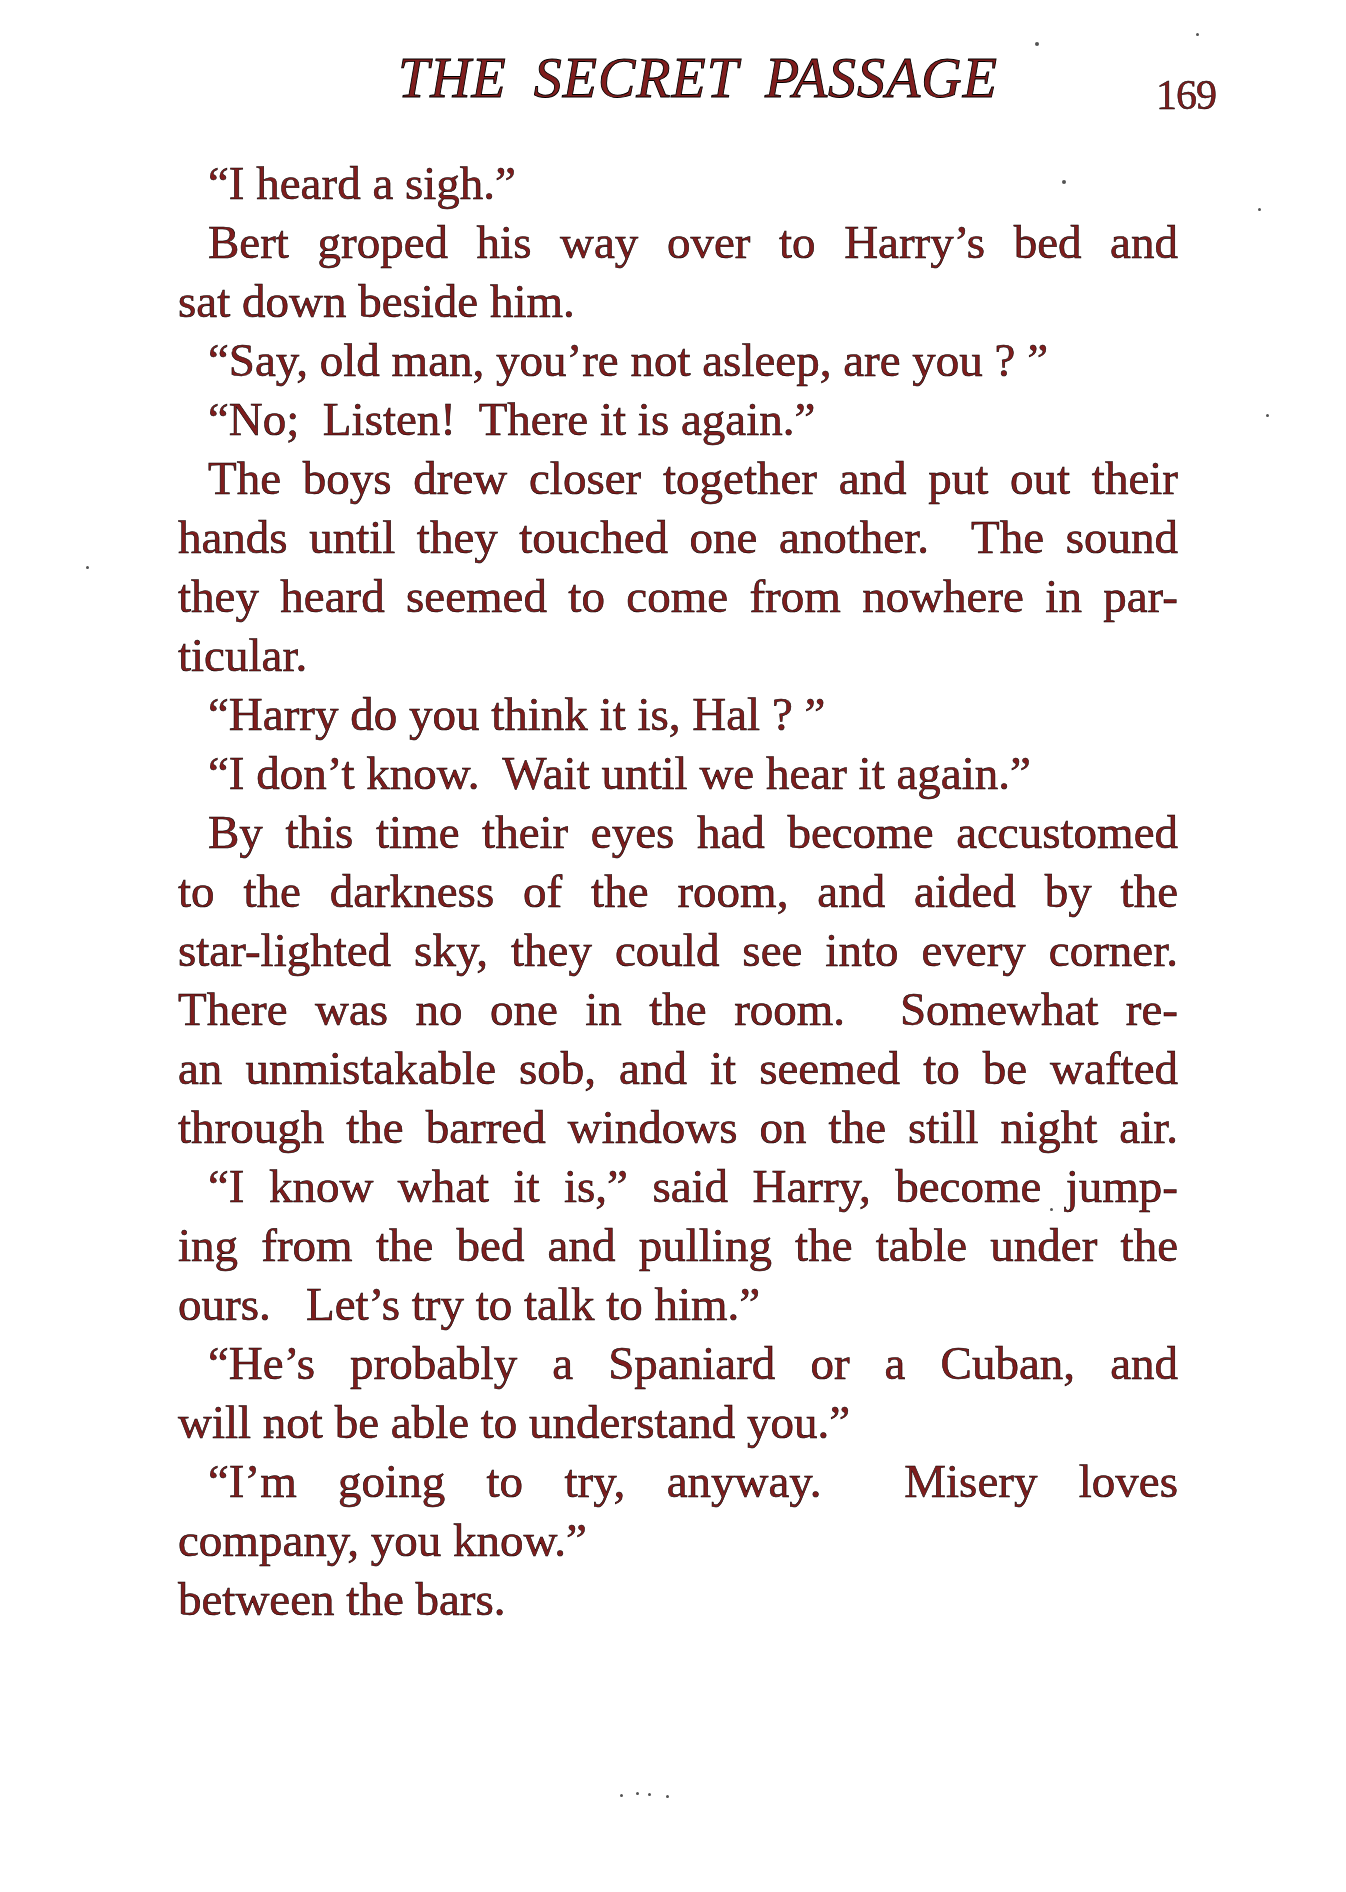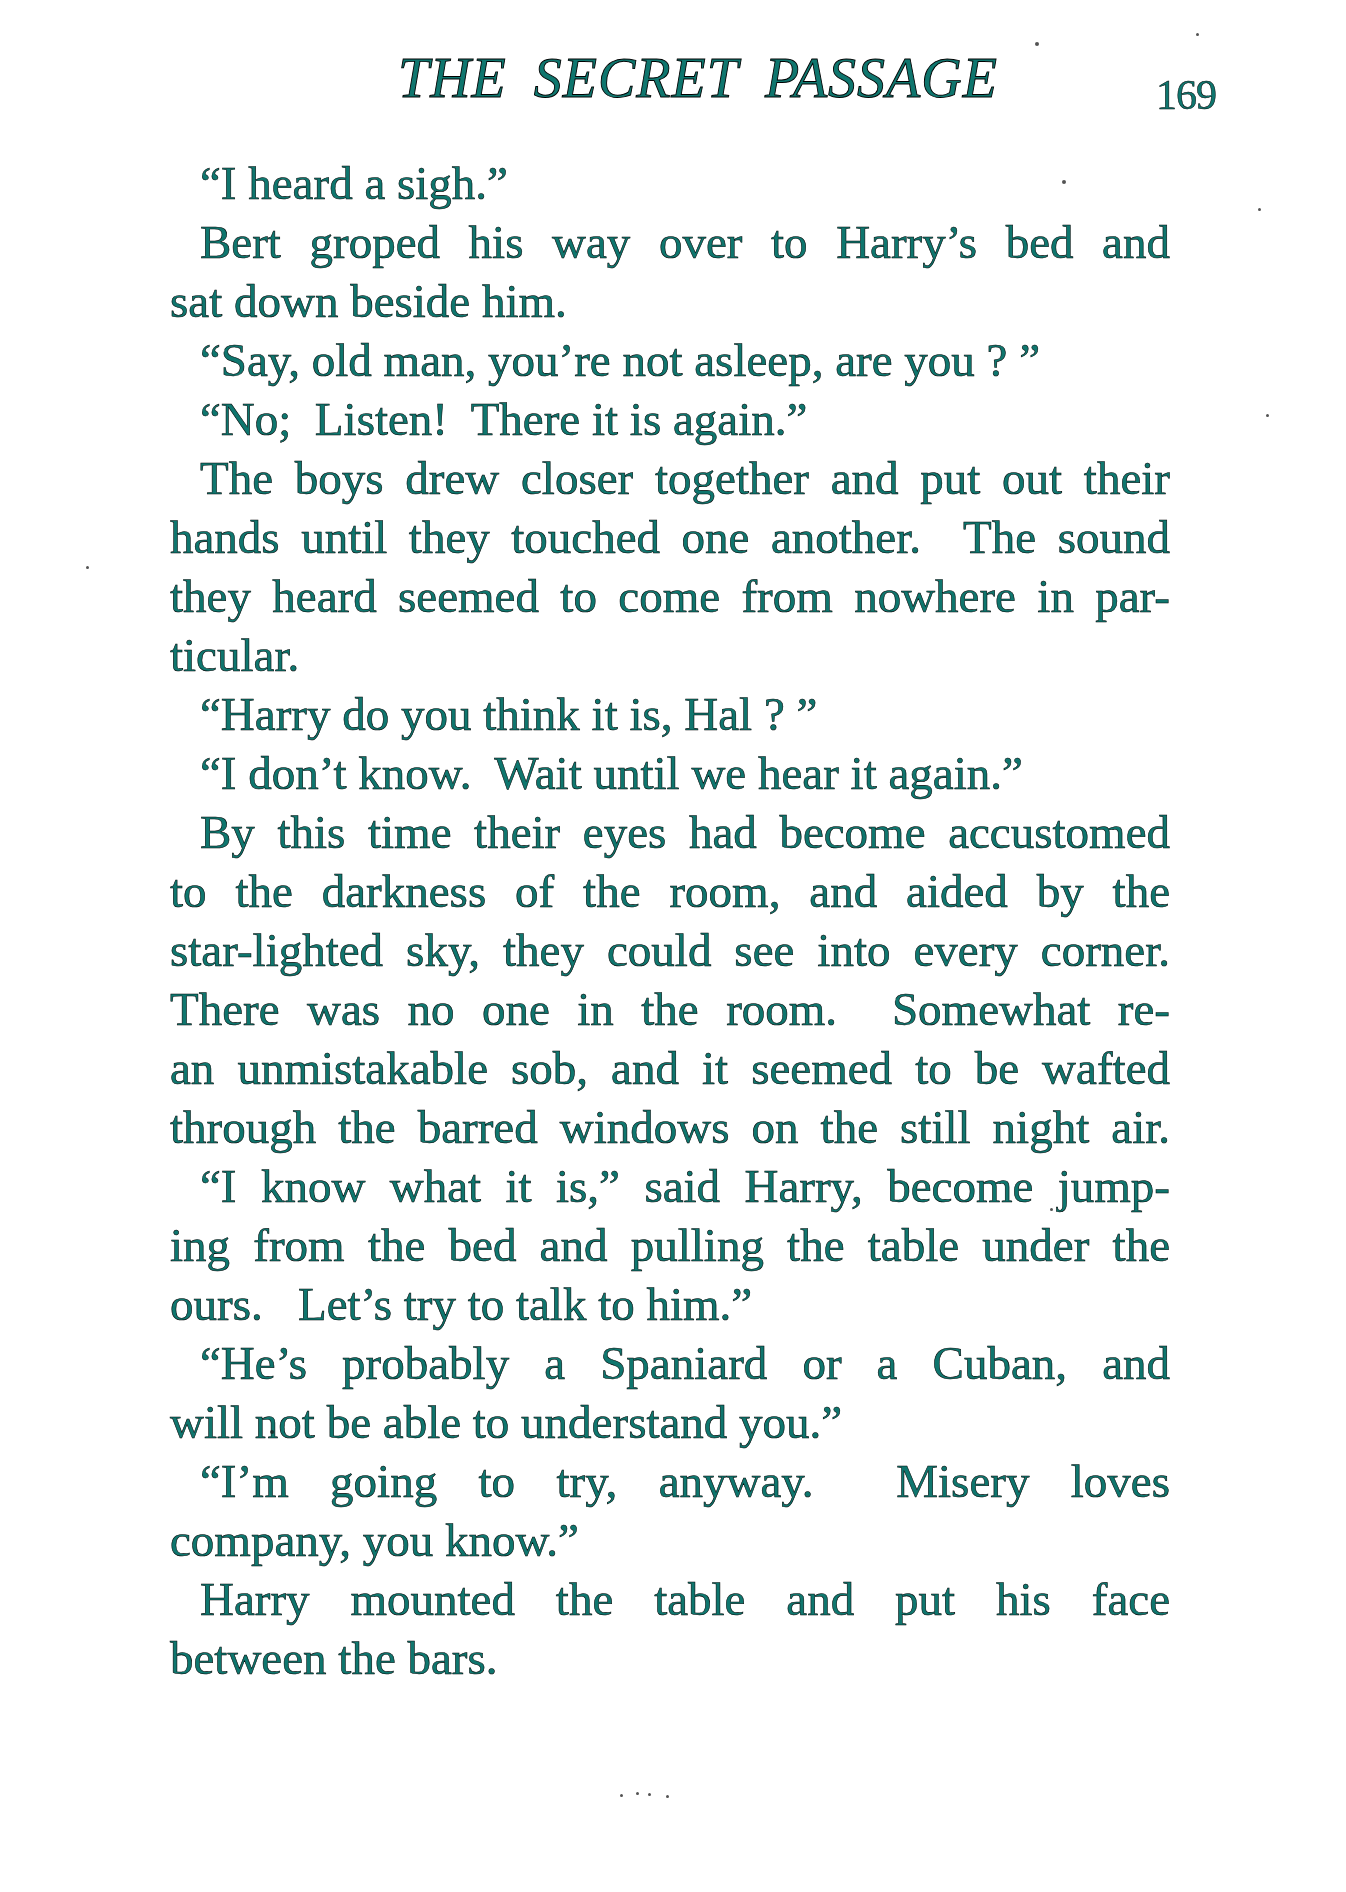--- a/index.html
+++ b/index.html
@@ -1,34 +1,34 @@
 <!DOCTYPE html>
 <html><head>
 <meta charset="utf-8">
 <title>Book Page Scan</title>
 <style>
   html,body{margin:0;padding:0;background:#ffffff;}
   .page{
     position:relative;width:1346px;height:1892px;background:#ffffff;
-    overflow:hidden;color:#0f766e;font-family:"Liberation Serif",serif;
+    overflow:hidden;color:#7f1d1d;font-family:"Liberation Serif",serif;
   }
   .header-title{
     position:absolute;left:398px;top:50px;
     font-style:italic;font-size:56px;line-height:56px;
     letter-spacing:1px;word-spacing:12px;
     -webkit-text-stroke:0.9px #000;
     white-space:nowrap;
   }
   .page-number{
     position:absolute;left:1156px;top:70px;
     font-size:42px;line-height:50px;letter-spacing:-1px;
     -webkit-text-stroke:0.5px #000;
   }
   .text-body{
-    position:absolute;left:170px;top:154px;width:1000px;
+    position:absolute;left:178px;top:154px;width:1000px;
     font-size:47px;line-height:59px;
     -webkit-text-stroke:0.55px #000;
   }
   .line{text-align:left;}
   .line.justify{text-align:justify;text-align-last:justify;}
   .line.indent{padding-left:30px;}
   .speck{
     position:absolute;background:#1a1a1a;border-radius:50%;
     opacity:0.75;
   }
@@ -61,21 +61,20 @@
       <div class="line justify">There was no one in the room.&nbsp; Somewhat re-</div>
       <div class="line justify">an unmistakable sob, and it seemed to be wafted</div>
       <div class="line justify">through the barred windows on the still night air.</div>
       <div class="line indent justify">“I know what it is,” said Harry, become jump-</div>
       <div class="line justify">ing from the bed and pulling the table under the</div>
       <div class="line">ours.&nbsp;&nbsp; Let’s try to talk to him.”</div>
       <div class="line indent justify">“He’s probably a Spaniard or a Cuban, and</div>
       <div class="line">will not be able to understand you.”</div>
       <div class="line indent justify">“I’m going to try, anyway.&nbsp; Misery loves</div>
       <div class="line">company, you know.”</div>
-      <div class="line indent justify">Harry mounted the table and put his face</div>
       <div class="line">between the bars.</div>
     </div>
 
   <div class="speck" style="left:1035px;top:42px;width:4px;height:4px;"></div>
   <div class="speck" style="left:1196px;top:33px;width:3px;height:3px;"></div>
   <div class="speck" style="left:1062px;top:180px;width:4px;height:4px;"></div>
   <div class="speck" style="left:1258px;top:208px;width:3px;height:3px;"></div>
   <div class="speck" style="left:1266px;top:414px;width:3px;height:3px;"></div>
   <div class="speck" style="left:86px;top:566px;width:3px;height:3px;"></div>
   <div class="speck" style="left:1050px;top:1208px;width:3px;height:3px;"></div>

